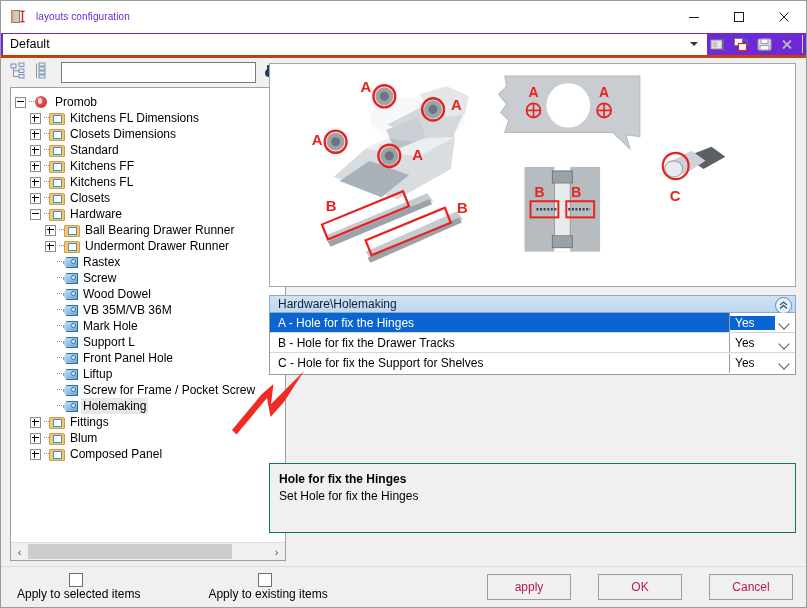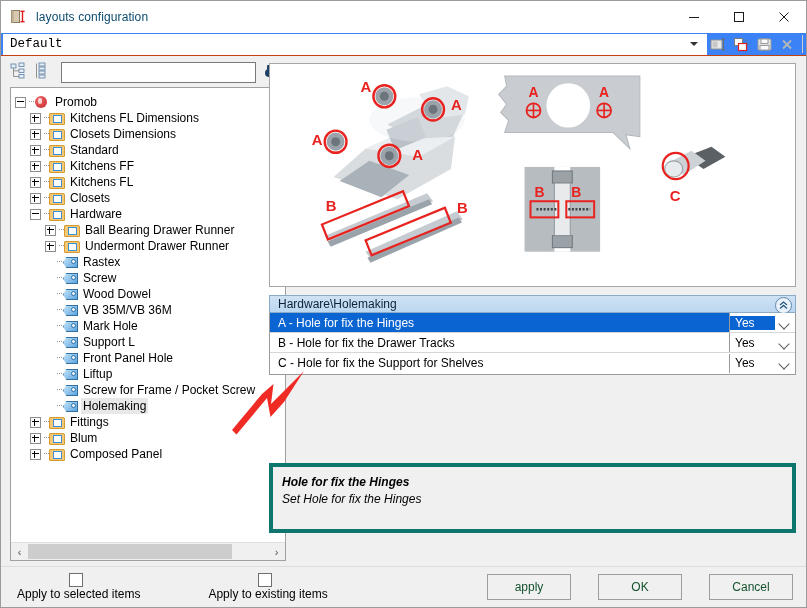--- a/index.html
+++ b/index.html
@@ -12,28 +12,27 @@
   .window{
     position:relative;width:807px;height:608px;box-sizing:border-box;
     border:1px solid #9b9b9b;background:#f0f0f0;
   }
   
   .titlebar{
     height:31px;background:#ffffff;display:flex;align-items:center;
     border-bottom:1px solid #ffffff;position:relative;
   }
   .title-icon{width:18px;height:18px;margin-left:9px;margin-right:8px;position:relative;flex:none;}
-  .title-text{font-size:12px;color:#0c4a6e;letter-spacing:0.1px;}
+  .title-text{font-size:10px;color:#6d28d9;letter-spacing:0.1px;}
   .win-controls{position:absolute;right:0;top:0;height:31px;display:flex;}
   .win-btn{width:45px;height:31px;display:flex;align-items:center;justify-content:center;cursor:default;}
   
   .combo-row{
-    height:22px;display:flex;align-items:center;background:#3b82f6;
-    border-bottom:1px solid #c2410c;
-    font-family:Liberation Mono, monospace;
+    height:22px;display:flex;align-items:center;background:#6d28d9;
+    border-bottom:3px solid #c2410c;
   }
   .combo{
     flex:1;height:21px;margin-left:2px;background:#fff;border:none;
     display:flex;align-items:center;position:relative;
   }
   .combo .val{padding-left:7px;font-size:12.5px;}
   .combo .arrow{
     position:absolute;right:9px;top:50%;transform:translateY(-50%);
     width:0;height:0;border-left:4px solid transparent;border-right:4px solid transparent;
     border-top:4px solid #333;
@@ -153,36 +152,36 @@
   .gval .v{padding-left:5px;font-size:12px;}
   .grow.sel .gval .v{background:#0a64d2;color:#fff;display:block;width:40px;padding-left:5px;}
   .gval .chev{
     position:absolute;right:7px;top:50%;margin-top:-3px;width:7px;height:7px;
     border-left:1.4px solid #5b5b5b;border-bottom:1.4px solid #5b5b5b;
     transform:rotate(-45deg);
   }
   .grow.sel .gval{border-left:1px solid #9a9a9a;}
   .desc{
     position:absolute;left:0;right:0;bottom:28px;height:70px;
-    border:4px solid #0f766e;background:#f0f0f0;box-sizing:border-box;padding:8px 9px;font-style:italic;
+    border:1px solid #0f766e;background:#f0f0f0;box-sizing:border-box;padding:8px 9px;
   }
   .desc-title{font-weight:bold;font-size:12px;margin-bottom:3px;}
   .desc-body{font-size:12px;}
   
   .bottom{
     position:absolute;left:0;right:0;bottom:0;height:40px;background:#f0f0f0;
     border-top:1px solid #dcdcdc;display:flex;align-items:center;
   }
   .chk{display:flex;align-items:center;font-size:12px;flex-direction:column;}
   .chk .box{
     width:12px;height:12px;border:1px solid #6e6e6e;background:#fff;margin-right:6px;flex:none;
   }
   .btn{
     width:82px;height:24px;border:1px solid #9c9c9c;background:#f0f0f0;
-    font-family:"Liberation Sans",sans-serif;font-size:12px;color:#14532d;
+    font-family:"Liberation Sans",sans-serif;font-size:12px;color:#be185d;
     display:flex;align-items:center;justify-content:center;
   }
   
   .arrow-anno{position:absolute;left:228px;top:313px;width:86px;height:70px;pointer-events:none;}
 </style>
 </head>
 <body>
 
 <div class="window">
 

